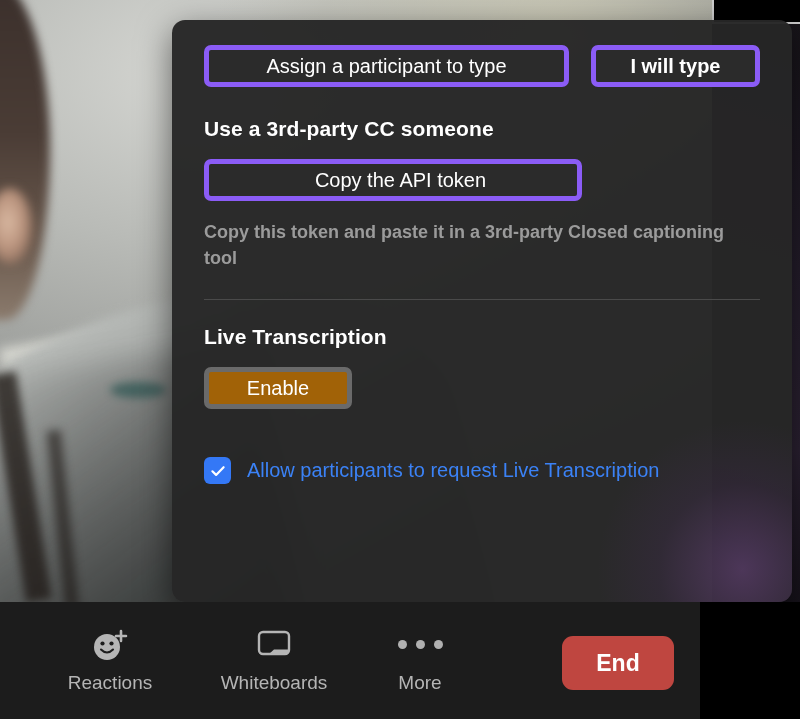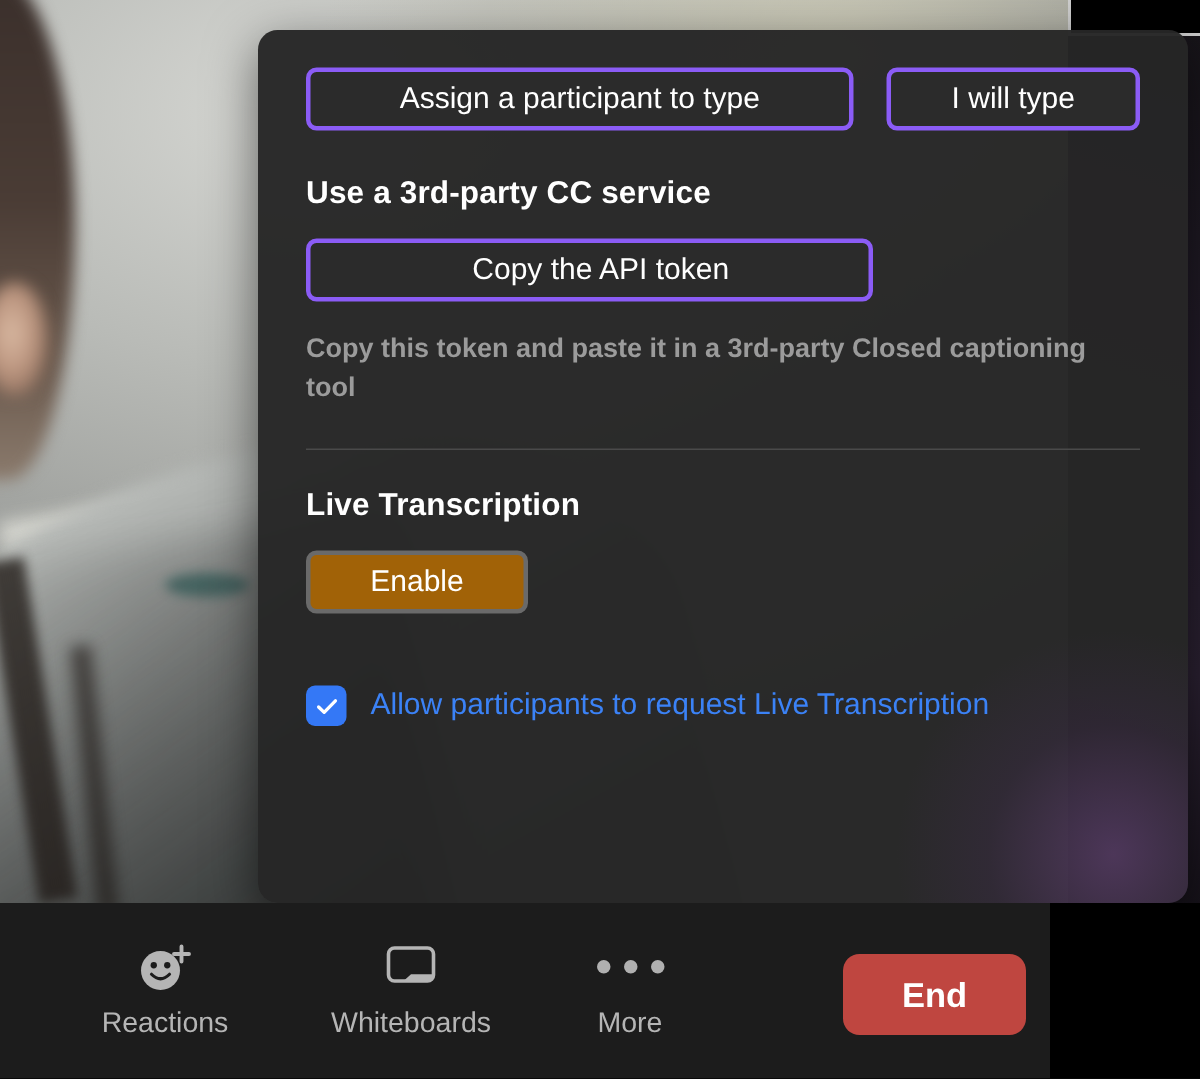--- a/index.html
+++ b/index.html
@@ -209,29 +209,29 @@
   }
 
   .btn {
     display: inline-flex;
     align-items: center;
     justify-content: center;
     box-sizing: border-box;
     height: 42px;
     padding: 0 20px;
     border-radius: 7px;
-    border: 3px solid #8b5cf6;
+    border: 5px solid #8b5cf6;
     background: #2b2b2b;
     color: #ffffff;
     font-size: 20px;
     font-family: "Liberation Sans", sans-serif;
     cursor: pointer;
   }
   .btn-assign { width: 378px; }
-  .btn-iwilltype { width: 174px; }
+  .btn-iwilltype { width: 174px; font-weight: bold; }
   .btn-copy { width: 378px; padding-left: 35px; }
   .btn-enable {
     width: 148px;
     background: #a16207;
     border-color: #6a6a6a;
   }
 
   .hint {
     color: #9b9b9b;
     font-size: 18px;
@@ -318,21 +318,21 @@
     height: 9px;
     border-radius: 50%;
     background: #b0b0b0;
     display: block;
   }
 
   .end-btn {
     position: absolute;
     left: 562px;
     top: 636px;
-    width: 122px;
+    width: 112px;
     height: 54px;
     border-radius: 11px;
     background: #bf4640;
     color: #ffffff;
     font-size: 23px;
     font-weight: bold;
     border: none;
     display: inline-flex;
     align-items: center;
     justify-content: center;
@@ -365,21 +365,21 @@
   <div class="panel">
     <div class="panel-glow"></div>
     <div class="panel-inner">
 
       <div class="section section-top">
         <div class="btn-row">
           <button class="btn btn-assign">Assign a participant to type</button>
           <button class="btn btn-iwilltype">I will type</button>
         </div>
 
-        <h2 class="heading heading-2">Use a 3rd-party CC service</h2>
+        <h2 class="heading heading-2">Use a 3rd-party CC someone</h2>
         <button class="btn btn-copy">Copy the API token</button>
         <p class="hint">Copy this token and paste it in a 3rd-party Closed captioning tool</p>
         <div class="divider"></div>
       </div>
 
       <div class="section section-bottom">
         <h2 class="heading">Live Transcription</h2>
         <button class="btn btn-enable">Enable</button>
 
         <div class="check-row">

